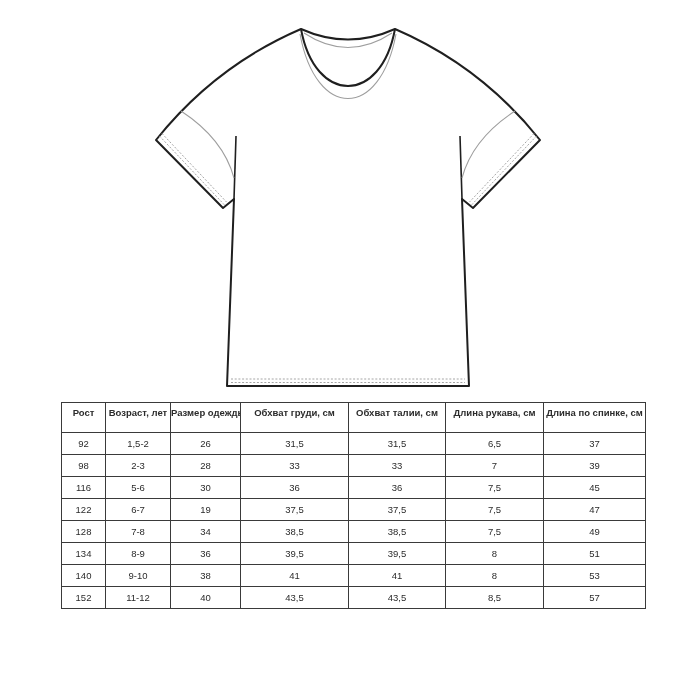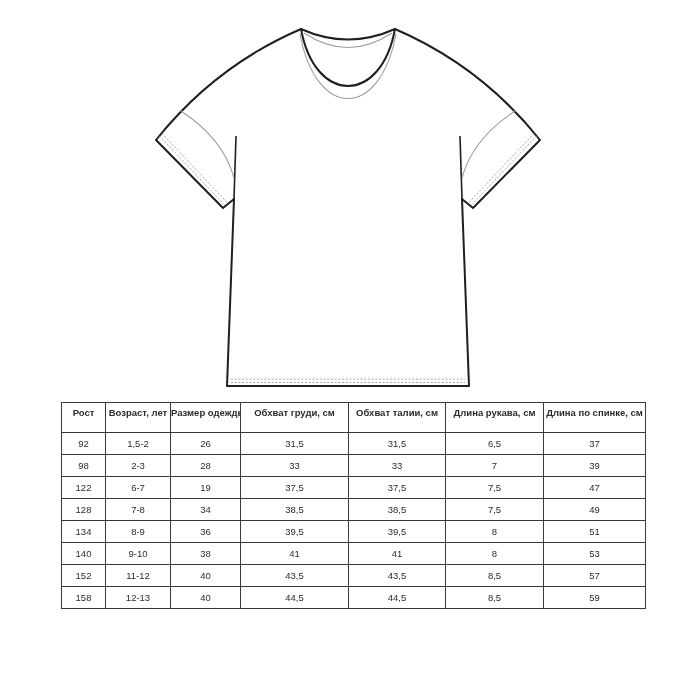--- a/index.html
+++ b/index.html
@@ -91,20 +91,29 @@
       <tr>
         <td class="rowhead">98</td>
         <td>2-3</td>
         <td>28</td>
         <td>33</td>
         <td>33</td>
         <td>7</td>
         <td>39</td>
       </tr>
       <tr>
+        <td class="rowhead">116</td>
+        <td>5-6</td>
+        <td>30</td>
+        <td>36</td>
+        <td>36</td>
+        <td>7,5</td>
+        <td>45</td>
+      </tr>
+      <tr>
         <td class="rowhead">122</td>
         <td>6-7</td>
         <td>19</td>
         <td>37,5</td>
         <td>37,5</td>
         <td>7,5</td>
         <td>47</td>
       </tr>
       <tr>
         <td class="rowhead">128</td>
@@ -135,24 +144,15 @@
       </tr>
       <tr>
         <td class="rowhead">152</td>
         <td>11-12</td>
         <td>40</td>
         <td>43,5</td>
         <td>43,5</td>
         <td>8,5</td>
         <td>57</td>
       </tr>
-      <tr>
-        <td class="rowhead">158</td>
-        <td>12-13</td>
-        <td>40</td>
-        <td>44,5</td>
-        <td>44,5</td>
-        <td>8,5</td>
-        <td>59</td>
-      </tr>
     </tbody>
   </table>
 </div>
 
 </body></html>

